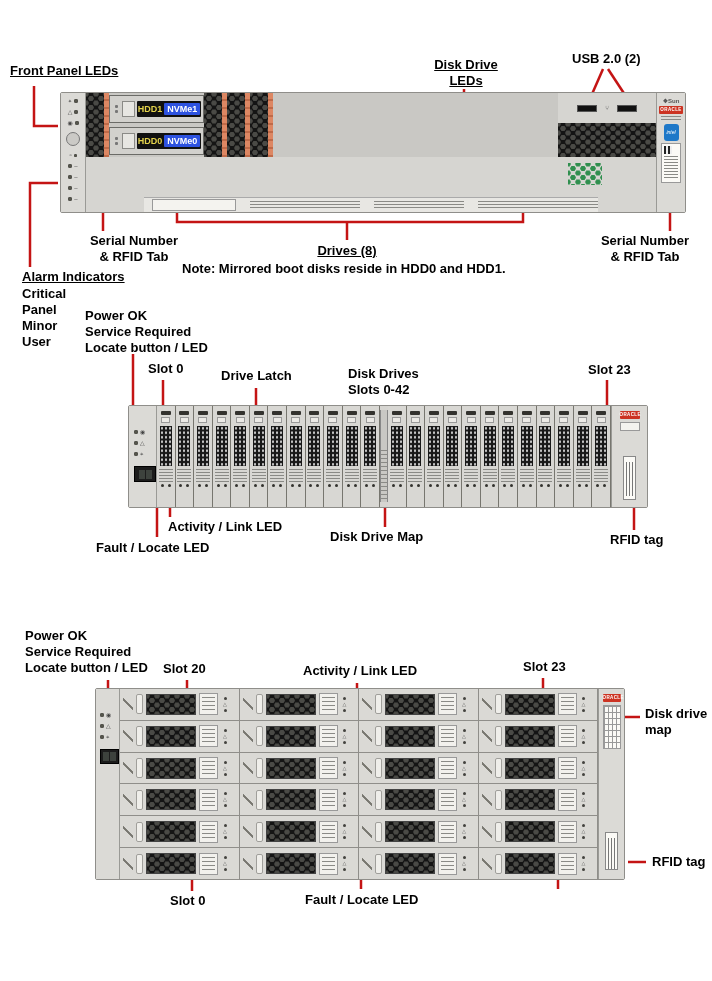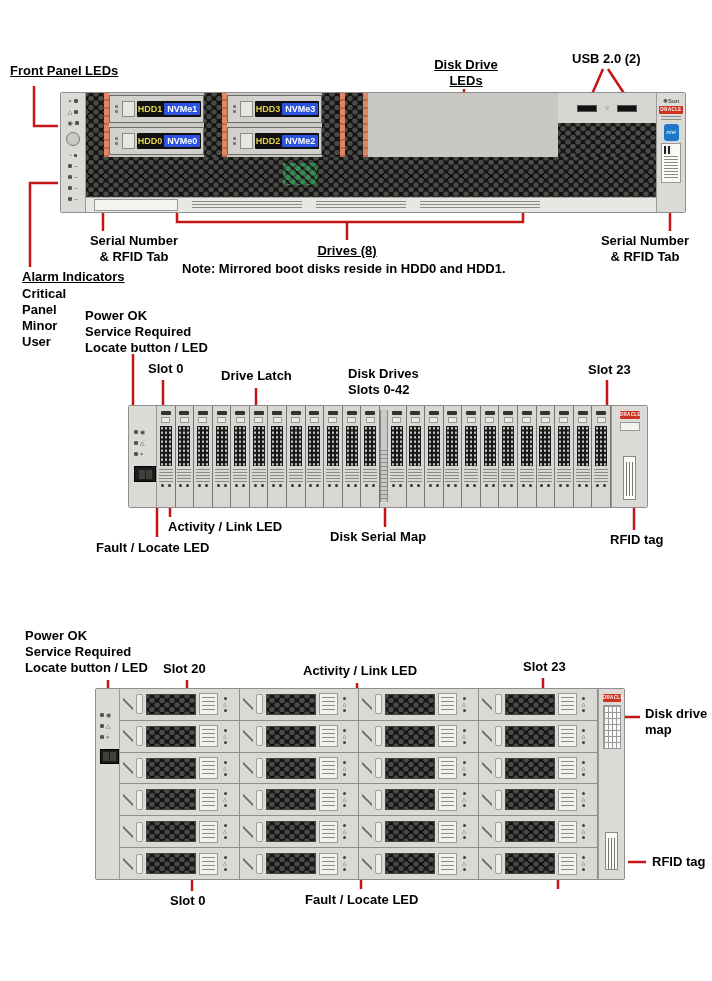--- a/index.html
+++ b/index.html
@@ -26,21 +26,21 @@
   .earbadge{background:#c32;color:#fff;font-weight:bold;font-size:4.5px;text-align:center;
             line-height:8px;letter-spacing:.4px;border-radius:1px;}
   .whitesticker{background:#f4f3ef;border:1px solid #999;}
   
   .ear{background:#dbdad6;box-sizing:border-box;display:flex;flex-direction:column;align-items:center;}
   #s1{left:60px;top:92px;width:626px;height:121px;}
   #s1 .earL{width:26px;border-right:1px solid #9a9a96;padding-top:4px;gap:3px;}
   #s1 .earR{width:30px;border-left:1px solid #9a9a96;padding-top:4px;gap:2px;}
   .ledrow{display:flex;align-items:center;gap:2px;height:8px;}
   .pwrbtn{width:12px;height:12px;border-radius:50%;border:1px solid #777;background:#cbcac6;margin:2px 0;}
-  .s1body{flex:1;display:flex;flex-direction:column;}
+  .s1body{flex:1;display:flex;flex-direction:column;align-items:center;}
   .s1drives{height:64px;display:flex;background:#c9c8c4;}
   .s1cols{display:flex;width:472px;}
   .hexstrip{width:18px;height:64px;}
   .latchstrip{width:5px;height:64px;background:repeating-linear-gradient(180deg,#dd8763 0 6px,#c06a48 6px 8px);}
   .traycol{width:95px;display:flex;flex-direction:column;justify-content:space-between;padding:2px 0;box-sizing:border-box;}
   .s1tray{height:28px;background:#d2d1cd;border:1px solid #6b6b67;box-sizing:border-box;
           display:flex;align-items:center;gap:2px;padding:0 2px;}
   .trayleds{width:8px;display:flex;flex-direction:column;gap:2px;align-items:center;}
   .trayleds i{display:block;width:3px;height:3px;background:#777;border-radius:1px;}
   .traybtn{width:13px;height:16px;background:#e7e6e2;border:1px solid #8a8a86;box-sizing:border-box;}
@@ -229,44 +229,20 @@
                 </div>
                 <div class="traybtn"></div>
                 <div class="traylabel">
                   <span class="hddtxt">HDD0</span>
                   <span class="nvmetxt">NVMe0</span>
                 </div>
               </div>
             </div>
             <div class="hexstrip hex"></div>
             <div class="latchstrip"></div>
-            <div class="traycol">
-              <div class="s1tray">
-                <div class="trayleds">
-                  <i></i>
-                  <i></i>
-                </div>
-                <div class="traybtn"></div>
-                <div class="traylabel">
-                  <span class="hddtxt">HDD3</span>
-                  <span class="nvmetxt">NVMe3</span>
-                </div>
-              </div>
-              <div class="s1tray">
-                <div class="trayleds">
-                  <i></i>
-                  <i></i>
-                </div>
-                <div class="traybtn"></div>
-                <div class="traylabel">
-                  <span class="hddtxt">HDD2</span>
-                  <span class="nvmetxt">NVMe2</span>
-                </div>
-              </div>
-            </div>
             <div class="hexstrip hex"></div>
             <div class="latchstrip"></div>
             <div class="hexstrip hex"></div>
             <div class="latchstrip"></div>
           </div>
         <div class="usbpanel">
           <div class="usbrow">
             <span class="usbport"></span>
             <span class="glyph">⑂</span>
             <span class="usbport"></span>
@@ -308,21 +284,21 @@
   </div>
   <div class="co" style="left:148px;top:361px;">Slot 0</div>
   <div class="co" style="left:221px;top:368px;">Drive Latch</div>
   <div class="co" style="left:348px;top:366px;">
     <span>Disk Drives</span><br>
     <span>Slots 0-42</span>
   </div>
   <div class="co" style="left:588px;top:362px;">Slot 23</div>
   <div class="co" style="left:168px;top:519px;">Activity / Link LED</div>
   <div class="co" style="left:96px;top:540px;">Fault / Locate LED</div>
-  <div class="co" style="left:330px;top:529px;">Disk Serial Map</div>
+  <div class="co" style="left:330px;top:529px;">Disk Drive Map</div>
   <div class="co" style="left:610px;top:532px;">RFID tag</div>
 
   <div id="s2" class="chassis">
     <div class="ear earL">
       <div class="ledrow">
           <span class="led"></span>
           <span class="glyph">◉</span>
         </div>
       <div class="ledrow">
           <span class="led"></span>

